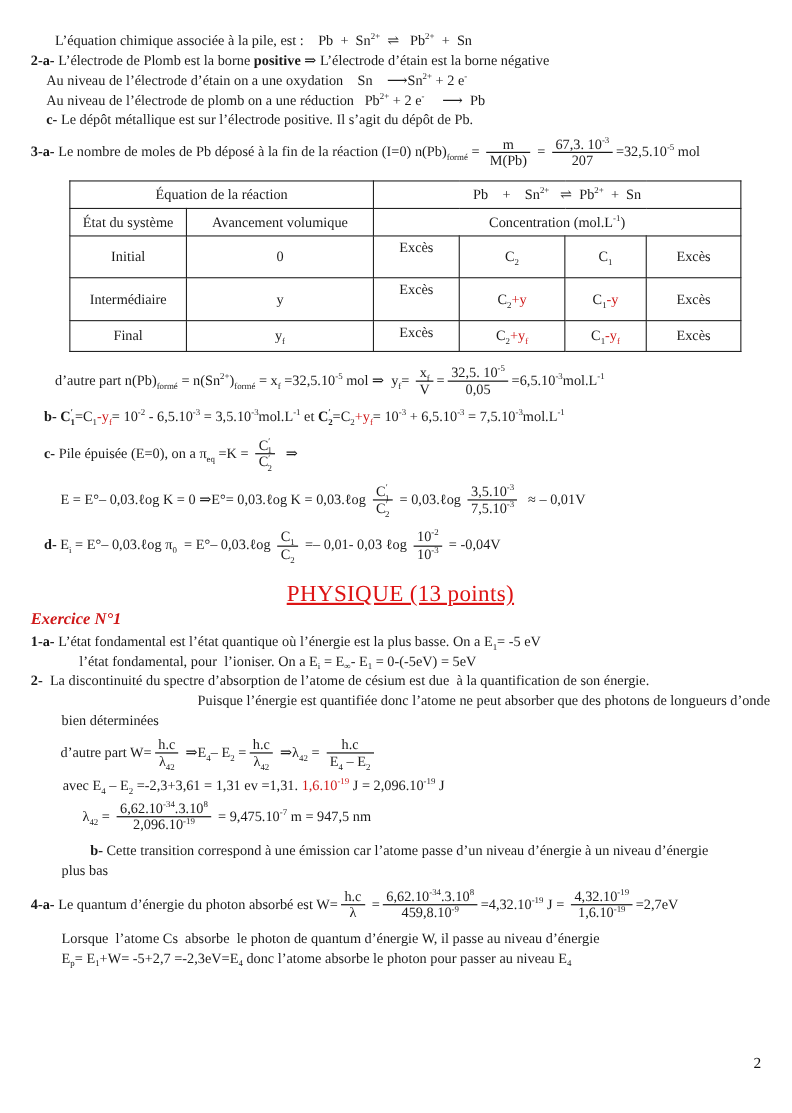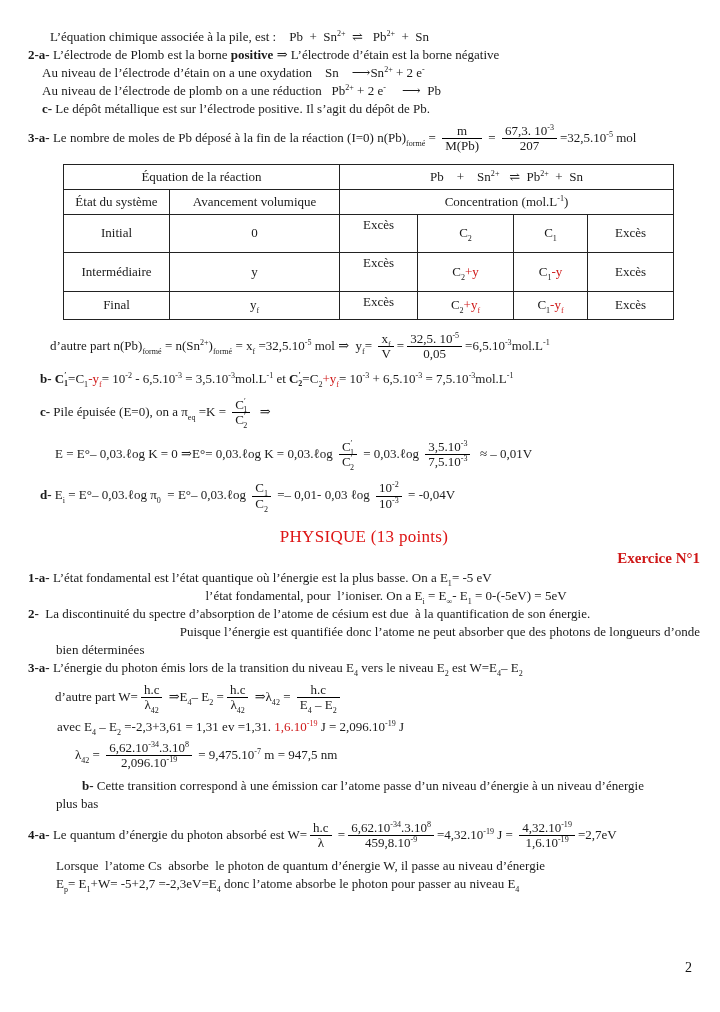--- a/index.html
+++ b/index.html
@@ -31,25 +31,25 @@
   }
   table.rt td{
     border:1.2px solid #222; text-align:center; vertical-align:middle;
     padding:1px 4px; white-space:pre-wrap;
   }
   table.rt td.top{ vertical-align:top; padding-top:2px; }
   tr.r1{ height:25px; } tr.r2{ height:25px; }
   tr.r3{ height:38px; } tr.r4{ height:39px; } tr.r5{ height:28px; }
   .phys-heading{
     text-align:center; color:var(--heading-red); font-weight:normal;
-    font-size:17px; margin:15px 0 3px 0; letter-spacing:0.3px;
+    font-size:21px; margin:15px 0 3px 0; letter-spacing:0.3px;text-decoration:underline;
   }
   .exo{
-    color:var(--red); font-weight:bold; 
-    font-size:15px; margin:0 0 2px 0;text-align:right;
+    color:var(--red); font-weight:bold; font-style:italic;
+    font-size:15px; margin:0 0 2px 0;
   }
   .pagenum{
     position:absolute; right:28px; top:960px; font-size:14px; color:#111;
   }
 </style>
 </head>
 <body>
 
 <div>
 
@@ -117,25 +117,24 @@
         <p class="line" style="margin-left: 12px; margin-top: 9px;"><span class="b">d- </span><span>E</span><span class="sub">i</span><span> = E°– 0,03.ℓog π</span><span class="sub">0</span><span>  = E°– 0,03.ℓog </span><span class="frac"><span class="num"><span>C</span><span class="sub">1</span></span><span class="den"><span>C</span><span class="sub">2</span></span></span><span> =– 0,01- 0,03 ℓog </span><span class="frac"><span class="num"><span>10</span><span class="sup">-2</span></span><span class="den"><span>10</span><span class="sup">-3</span></span></span><span> = -0,04V</span></p>
       </div>
   </section>
 
   <h1 class="phys-heading">PHYSIQUE (13 points)</h1>
   <div class="exo">Exercice N°1</div>
 
   <section>
     <div>
         <p class="line"><span class="b">1-a- </span><span>L’état fondamental est l’état quantique où l’énergie est la plus basse. On a E</span><span class="sub">1</span><span>= -5 eV</span></p>
-        <p class="line" style="margin-left: 44px; text-align: center;"><span>l’état fondamental, pour  l’ioniser. On a E</span><span class="sub">i</span><span> = E</span><span class="sub">∞</span><span>- E</span><span class="sub">1</span><span> = 0-(-5eV) = 5eV</span></p>
+        <p class="line" style="margin-left: 44px;"><span>l’état fondamental, pour  l’ioniser. On a E</span><span class="sub">i</span><span> = E</span><span class="sub">∞</span><span>- E</span><span class="sub">1</span><span> = 0-(-5eV) = 5eV</span></p>
         <p class="line"><span class="b">2- </span><span> La discontinuité du spectre d’absorption de l’atome de césium est due  à la quantification de son énergie.</span></p>
         <p class="line" style="margin-left: 28px; text-align: right;"><span>Puisque l’énergie est quantifiée donc l’atome ne peut absorber que des photons de longueurs d’onde</span></p>
         <p class="line" style="margin-left: 28px;"><span>bien déterminées</span></p>
-        <p class="line"><span class="b">3-a- </span><span>L’énergie du photon émis lors de la transition du niveau E</span><span class="sub">4</span><span> vers le niveau E</span><span class="sub">2</span><span> est W=E</span><span class="sub">4</span><span>– E</span><span class="sub">2</span></p>
         <p class="line" style="margin-left: 27px; margin-top: 5px;"><span>d’autre part W=</span><span class="frac"><span class="num"><span>h.c</span></span><span class="den"><span>λ</span><span class="sub">42</span></span></span><span> ⇒E</span><span class="sub">4</span><span>– E</span><span class="sub">2</span><span> =</span><span class="frac"><span class="num"><span>h.c</span></span><span class="den"><span>λ</span><span class="sub">42</span></span></span><span> ⇒λ</span><span class="sub">42</span><span> = </span><span class="frac"><span class="num"><span>h.c</span></span><span class="den"><span>E</span><span class="sub">4</span><span> – E</span><span class="sub">2</span></span></span></p>
         <p class="line" style="margin-left: 29px; margin-top: 4px;"><span>avec E</span><span class="sub">4</span><span> – E</span><span class="sub">2</span><span> =-2,3+3,61 = 1,31 ev =1,31. </span><span class="red">1,6.10</span><span class="sup red">-19</span><span> J = 2,096.10</span><span class="sup">-19</span><span> J</span></p>
         <p class="line" style="margin-left: 47px; margin-top: 4px;"><span>λ</span><span class="sub">42</span><span> = </span><span class="frac"><span class="num"><span>6,62.10</span><span class="sup">-34</span><span>.3.10</span><span class="sup">8</span></span><span class="den"><span>2,096.10</span><span class="sup">-19</span></span></span><span> = 9,475.10</span><span class="sup">-7</span><span> m = 947,5 nm</span></p>
         <p class="line" style="margin-left: 14px; margin-top: 5px; padding-left: 40px;"><span class="b">b- </span><span>Cette transition correspond à une émission car l’atome passe d’un niveau d’énergie à un niveau d’énergie</span></p>
         <p class="line" style="margin-left: 28px;"><span>plus bas</span></p>
         <p class="line" style="margin-top: 7px;"><span class="b">4-a- </span><span>Le quantum d’énergie du photon absorbé est W=</span><span class="frac"><span class="num"><span>h.c</span></span><span class="den"><span>λ</span></span></span><span> =</span><span class="frac"><span class="num"><span>6,62.10</span><span class="sup">-34</span><span>.3.10</span><span class="sup">8</span></span><span class="den"><span>459,8.10</span><span class="sup">-9</span></span></span><span>=4,32.10</span><span class="sup">-19</span><span> J = </span><span class="frac"><span class="num"><span>4,32.10</span><span class="sup">-19</span></span><span class="den"><span>1,6.10</span><span class="sup">-19</span></span></span><span>=2,7eV</span></p>
         <p class="line" style="margin-left: 28px; margin-top: 5px;"><span>Lorsque  l’atome Cs  absorbe  le photon de quantum d’énergie W, il passe au niveau d’énergie</span></p>
         <p class="line" style="margin-left: 28px;"><span>E</span><span class="sub">p</span><span>= E</span><span class="sub">1</span><span>+W= -5+2,7 =-2,3eV=E</span><span class="sub">4</span><span> donc l’atome absorbe le photon pour passer au niveau E</span><span class="sub">4</span></p>
       </div>
   </section>

